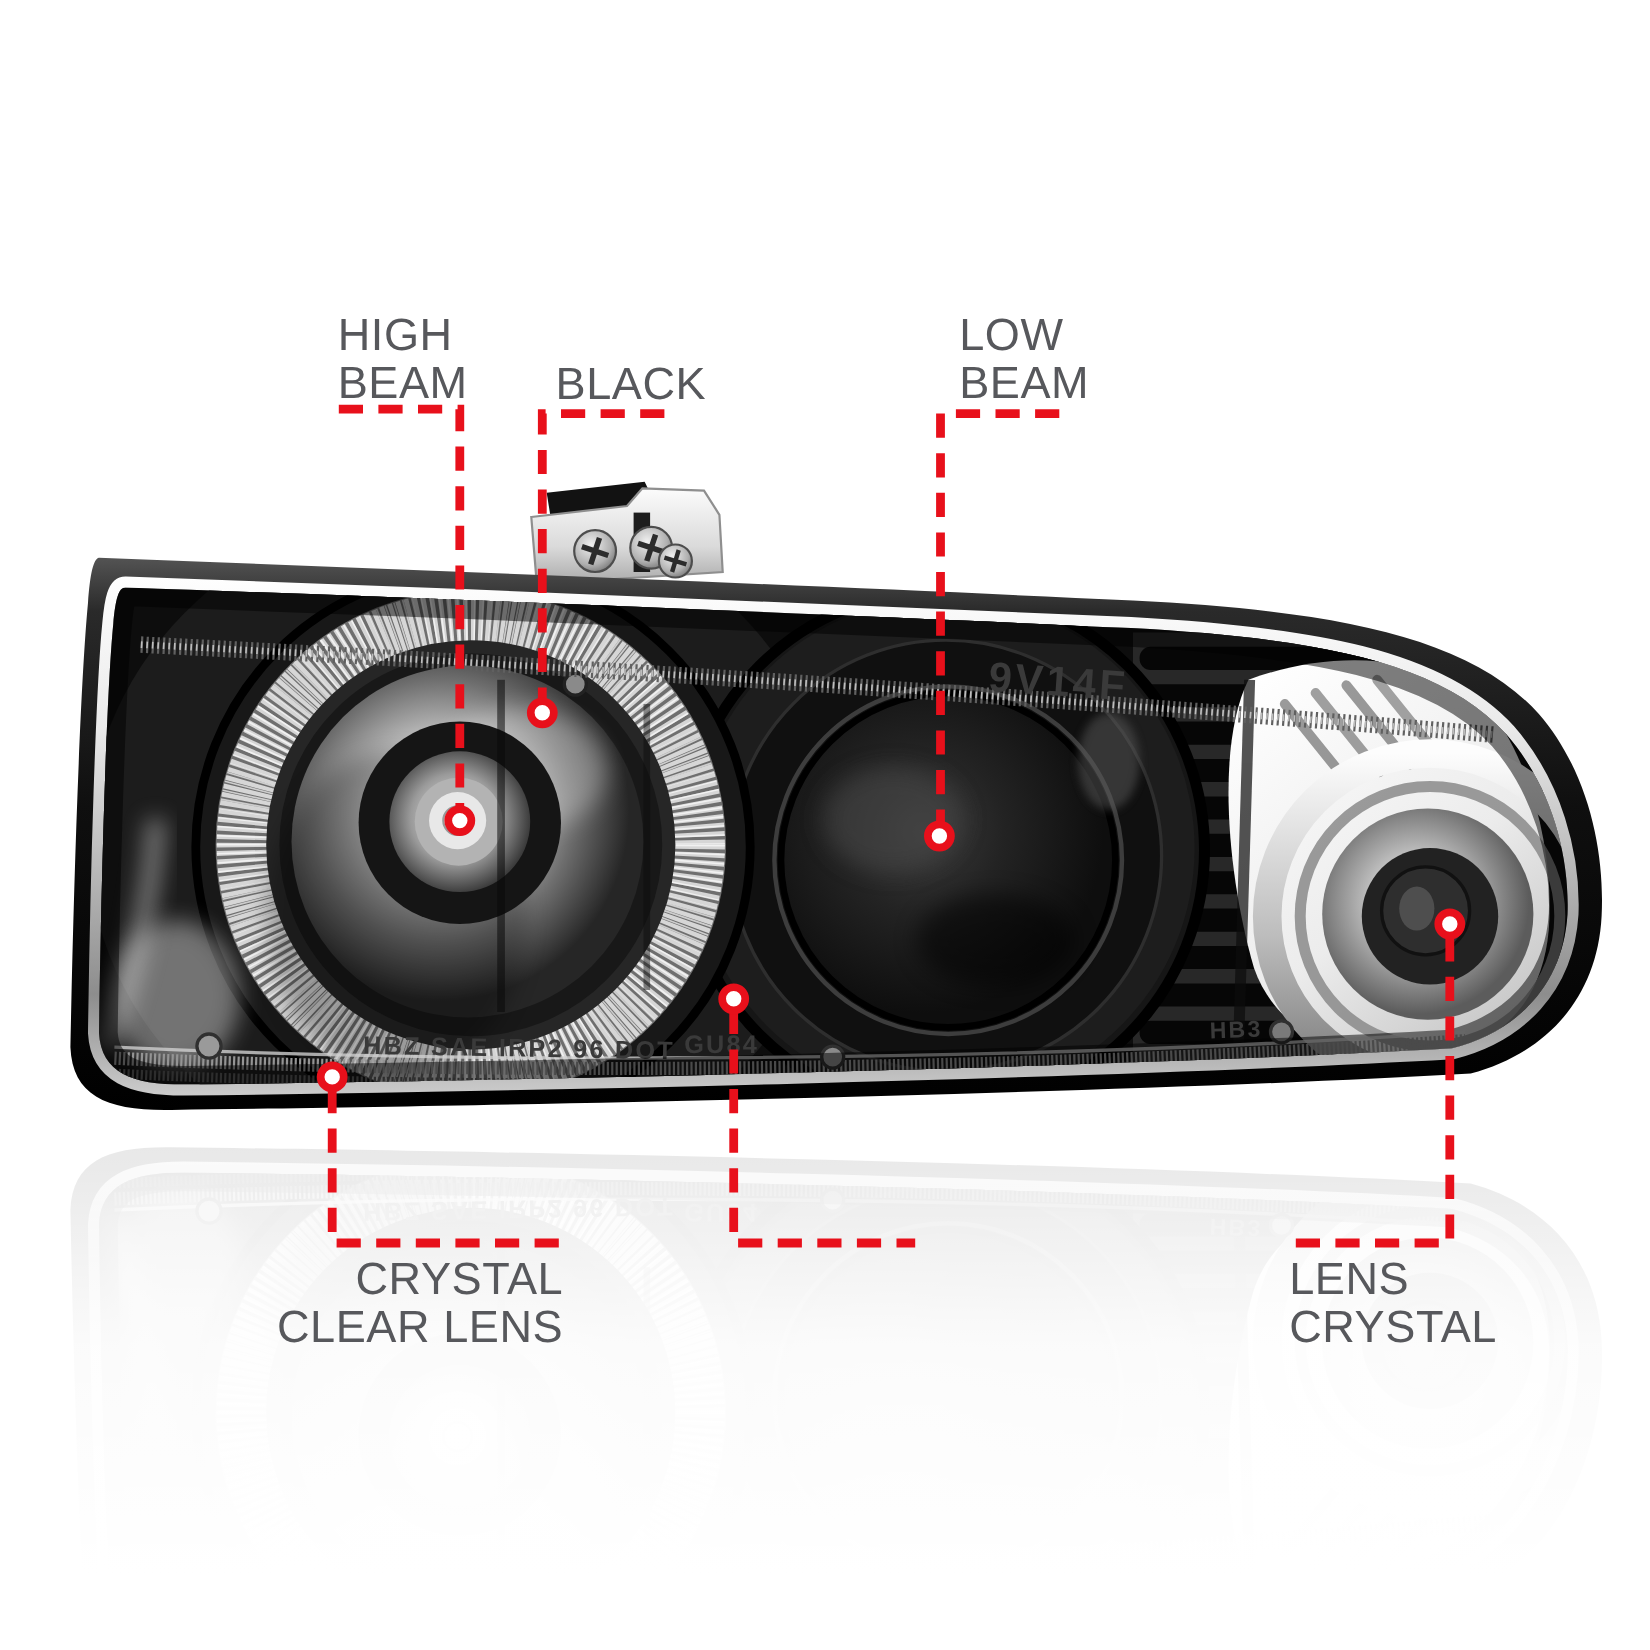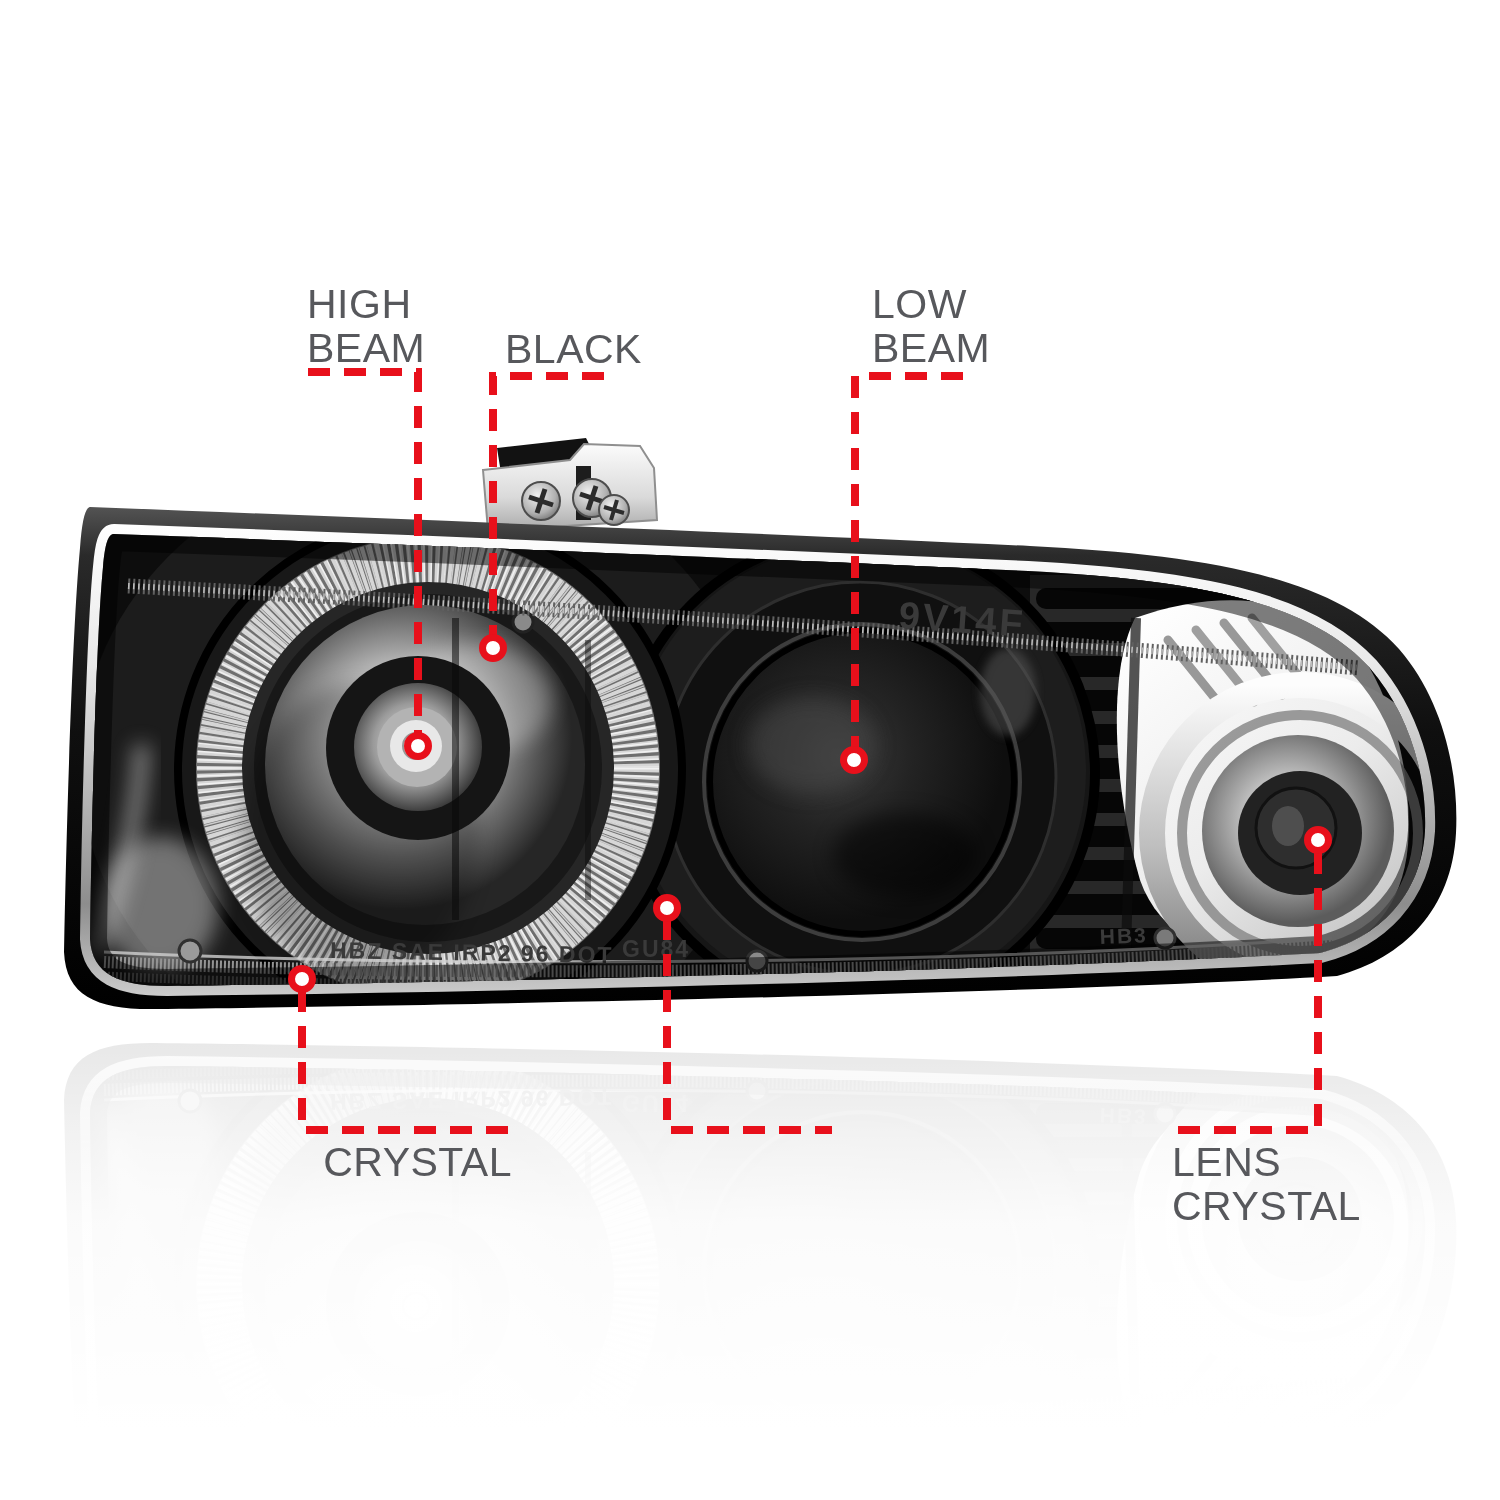--- a/index.html
+++ b/index.html
@@ -239,20 +239,21 @@
     </div>
     <div class="callout-label" style="left:505px;top:327px;">
       <div>BLACK</div>
     </div>
     <div class="callout-label" style="left:872px;top:282px;">
       <div>LOW</div>
       <div>BEAM</div>
     </div>
     <div class="callout-label" style="left:212px;top:1140px;width:300px;text-align:right;">
       <div>CRYSTAL</div>
+      <div>CLEAR LENS</div>
     </div>
     <div class="callout-label" style="left:1172px;top:1140px;">
       <div>LENS</div>
       <div>CRYSTAL</div>
     </div>
   </div>
 
 </div>
 
 </body></html>

